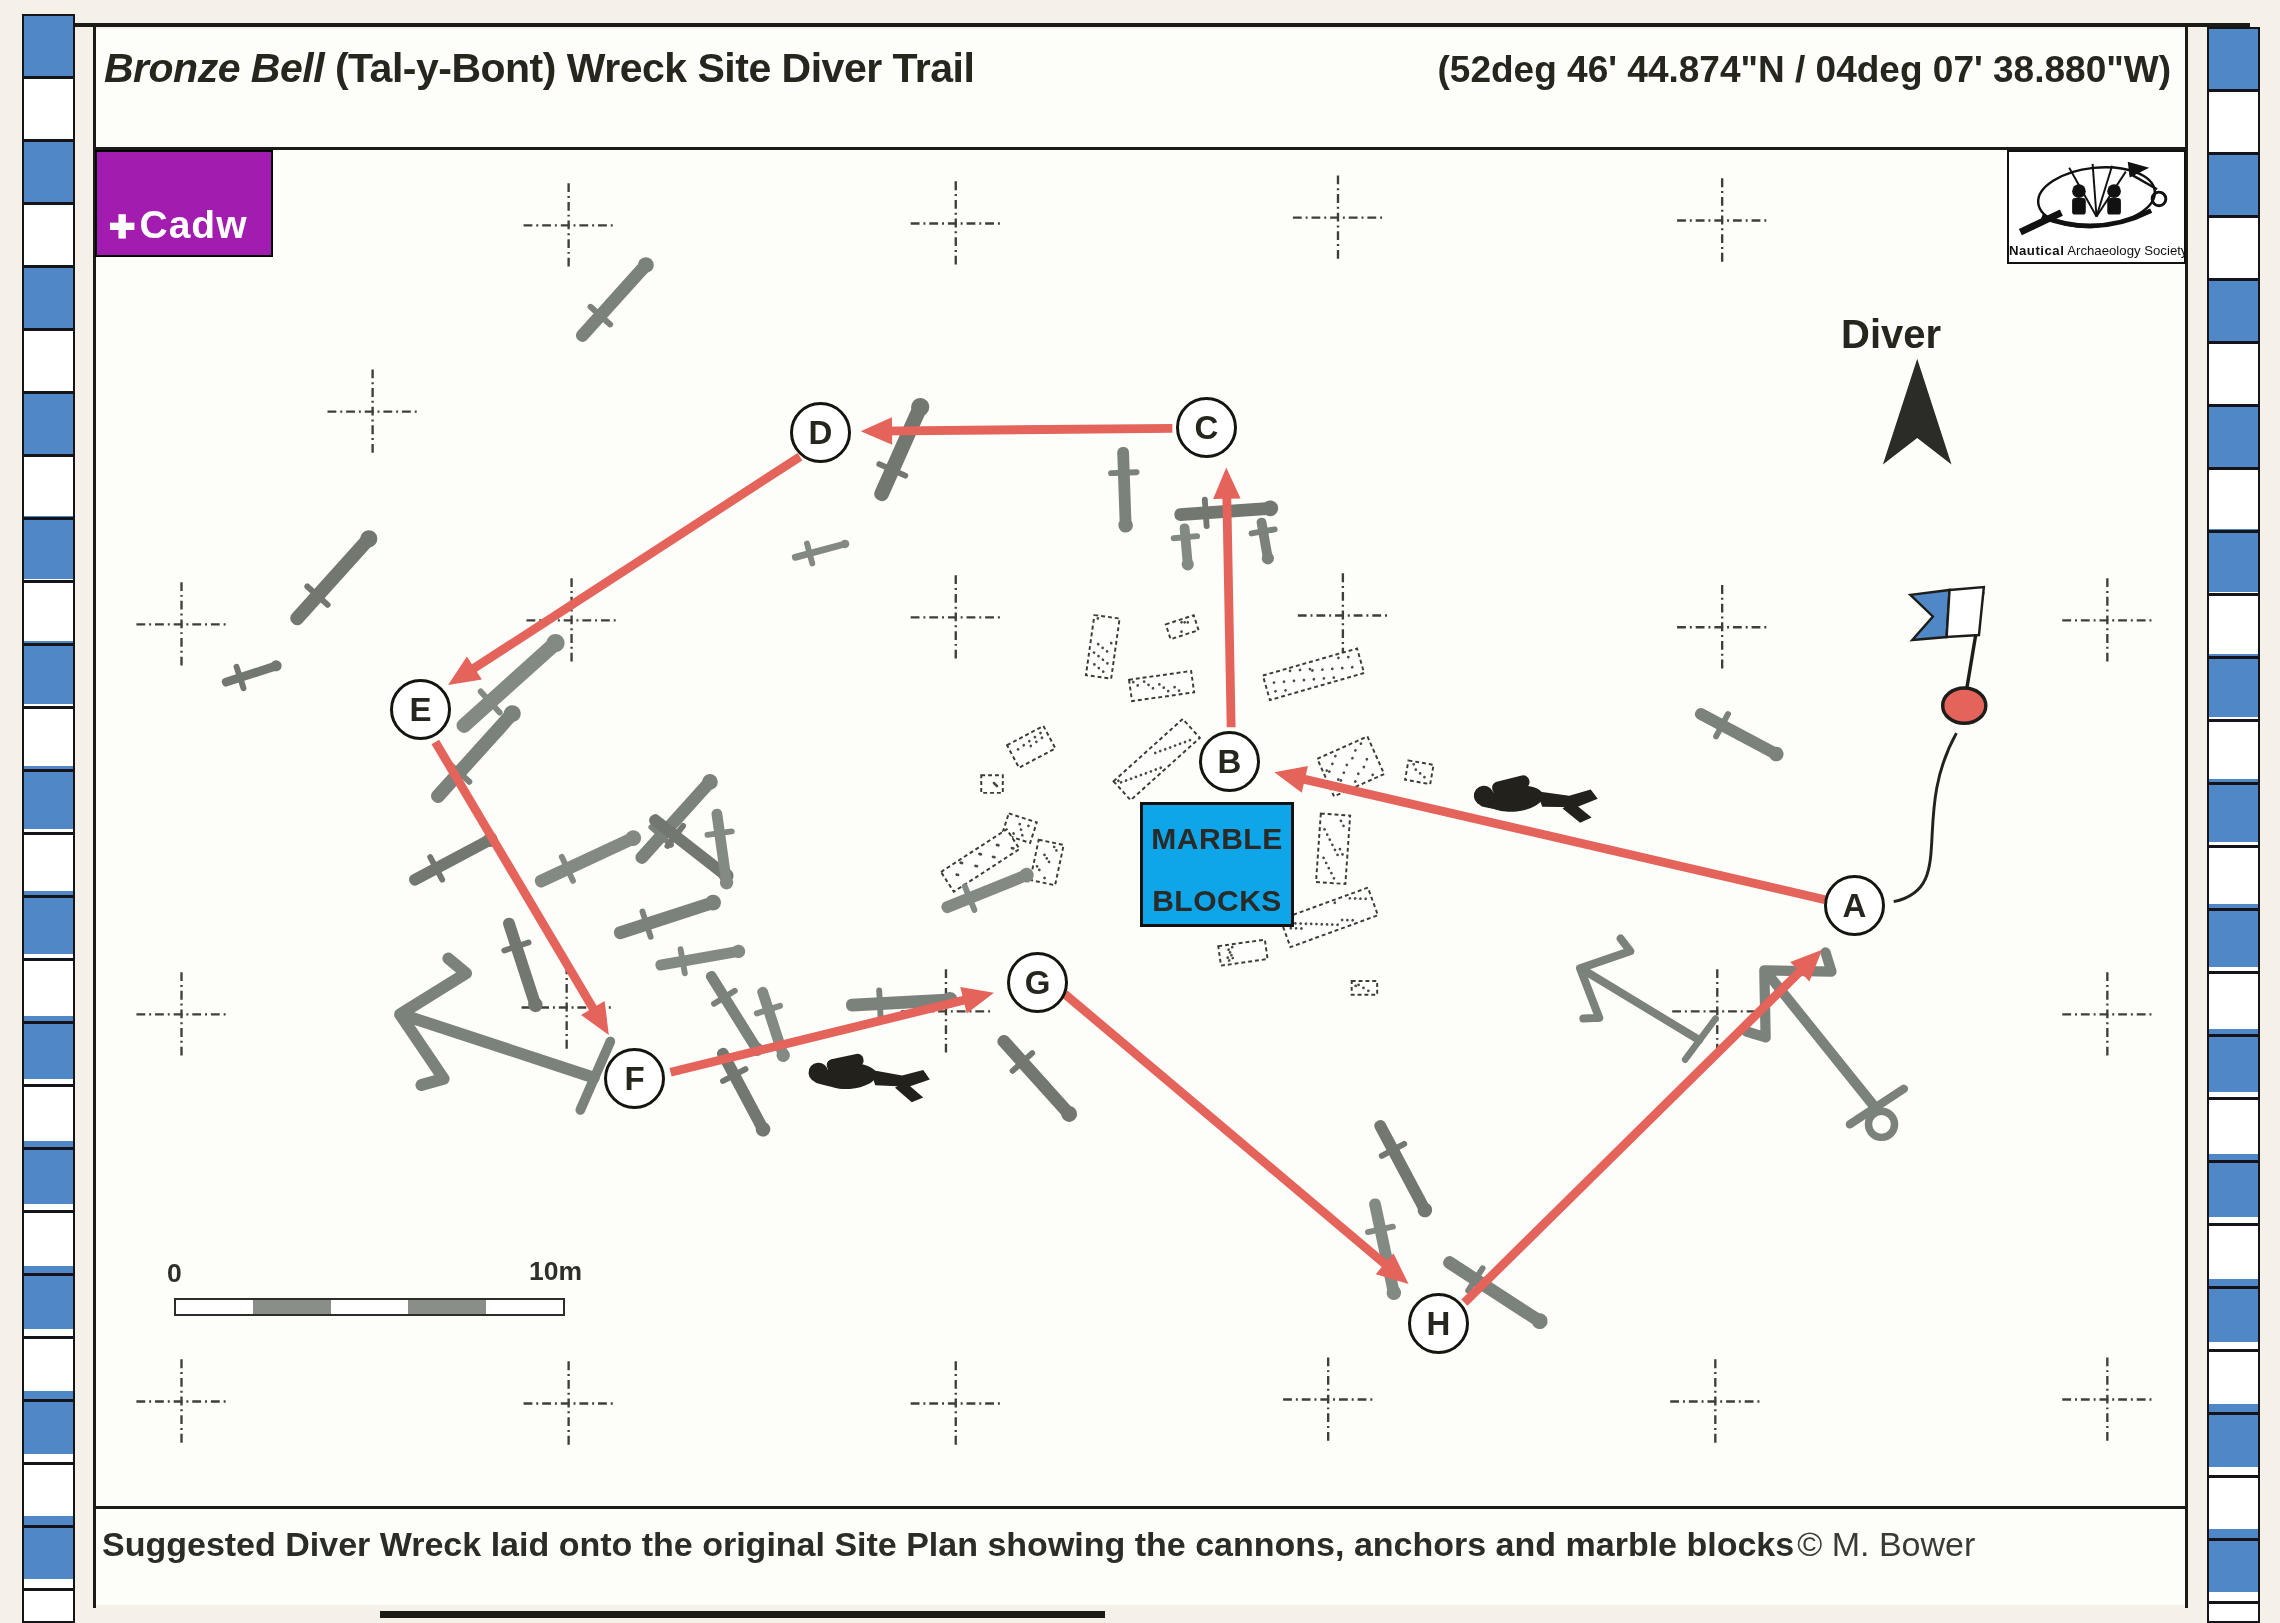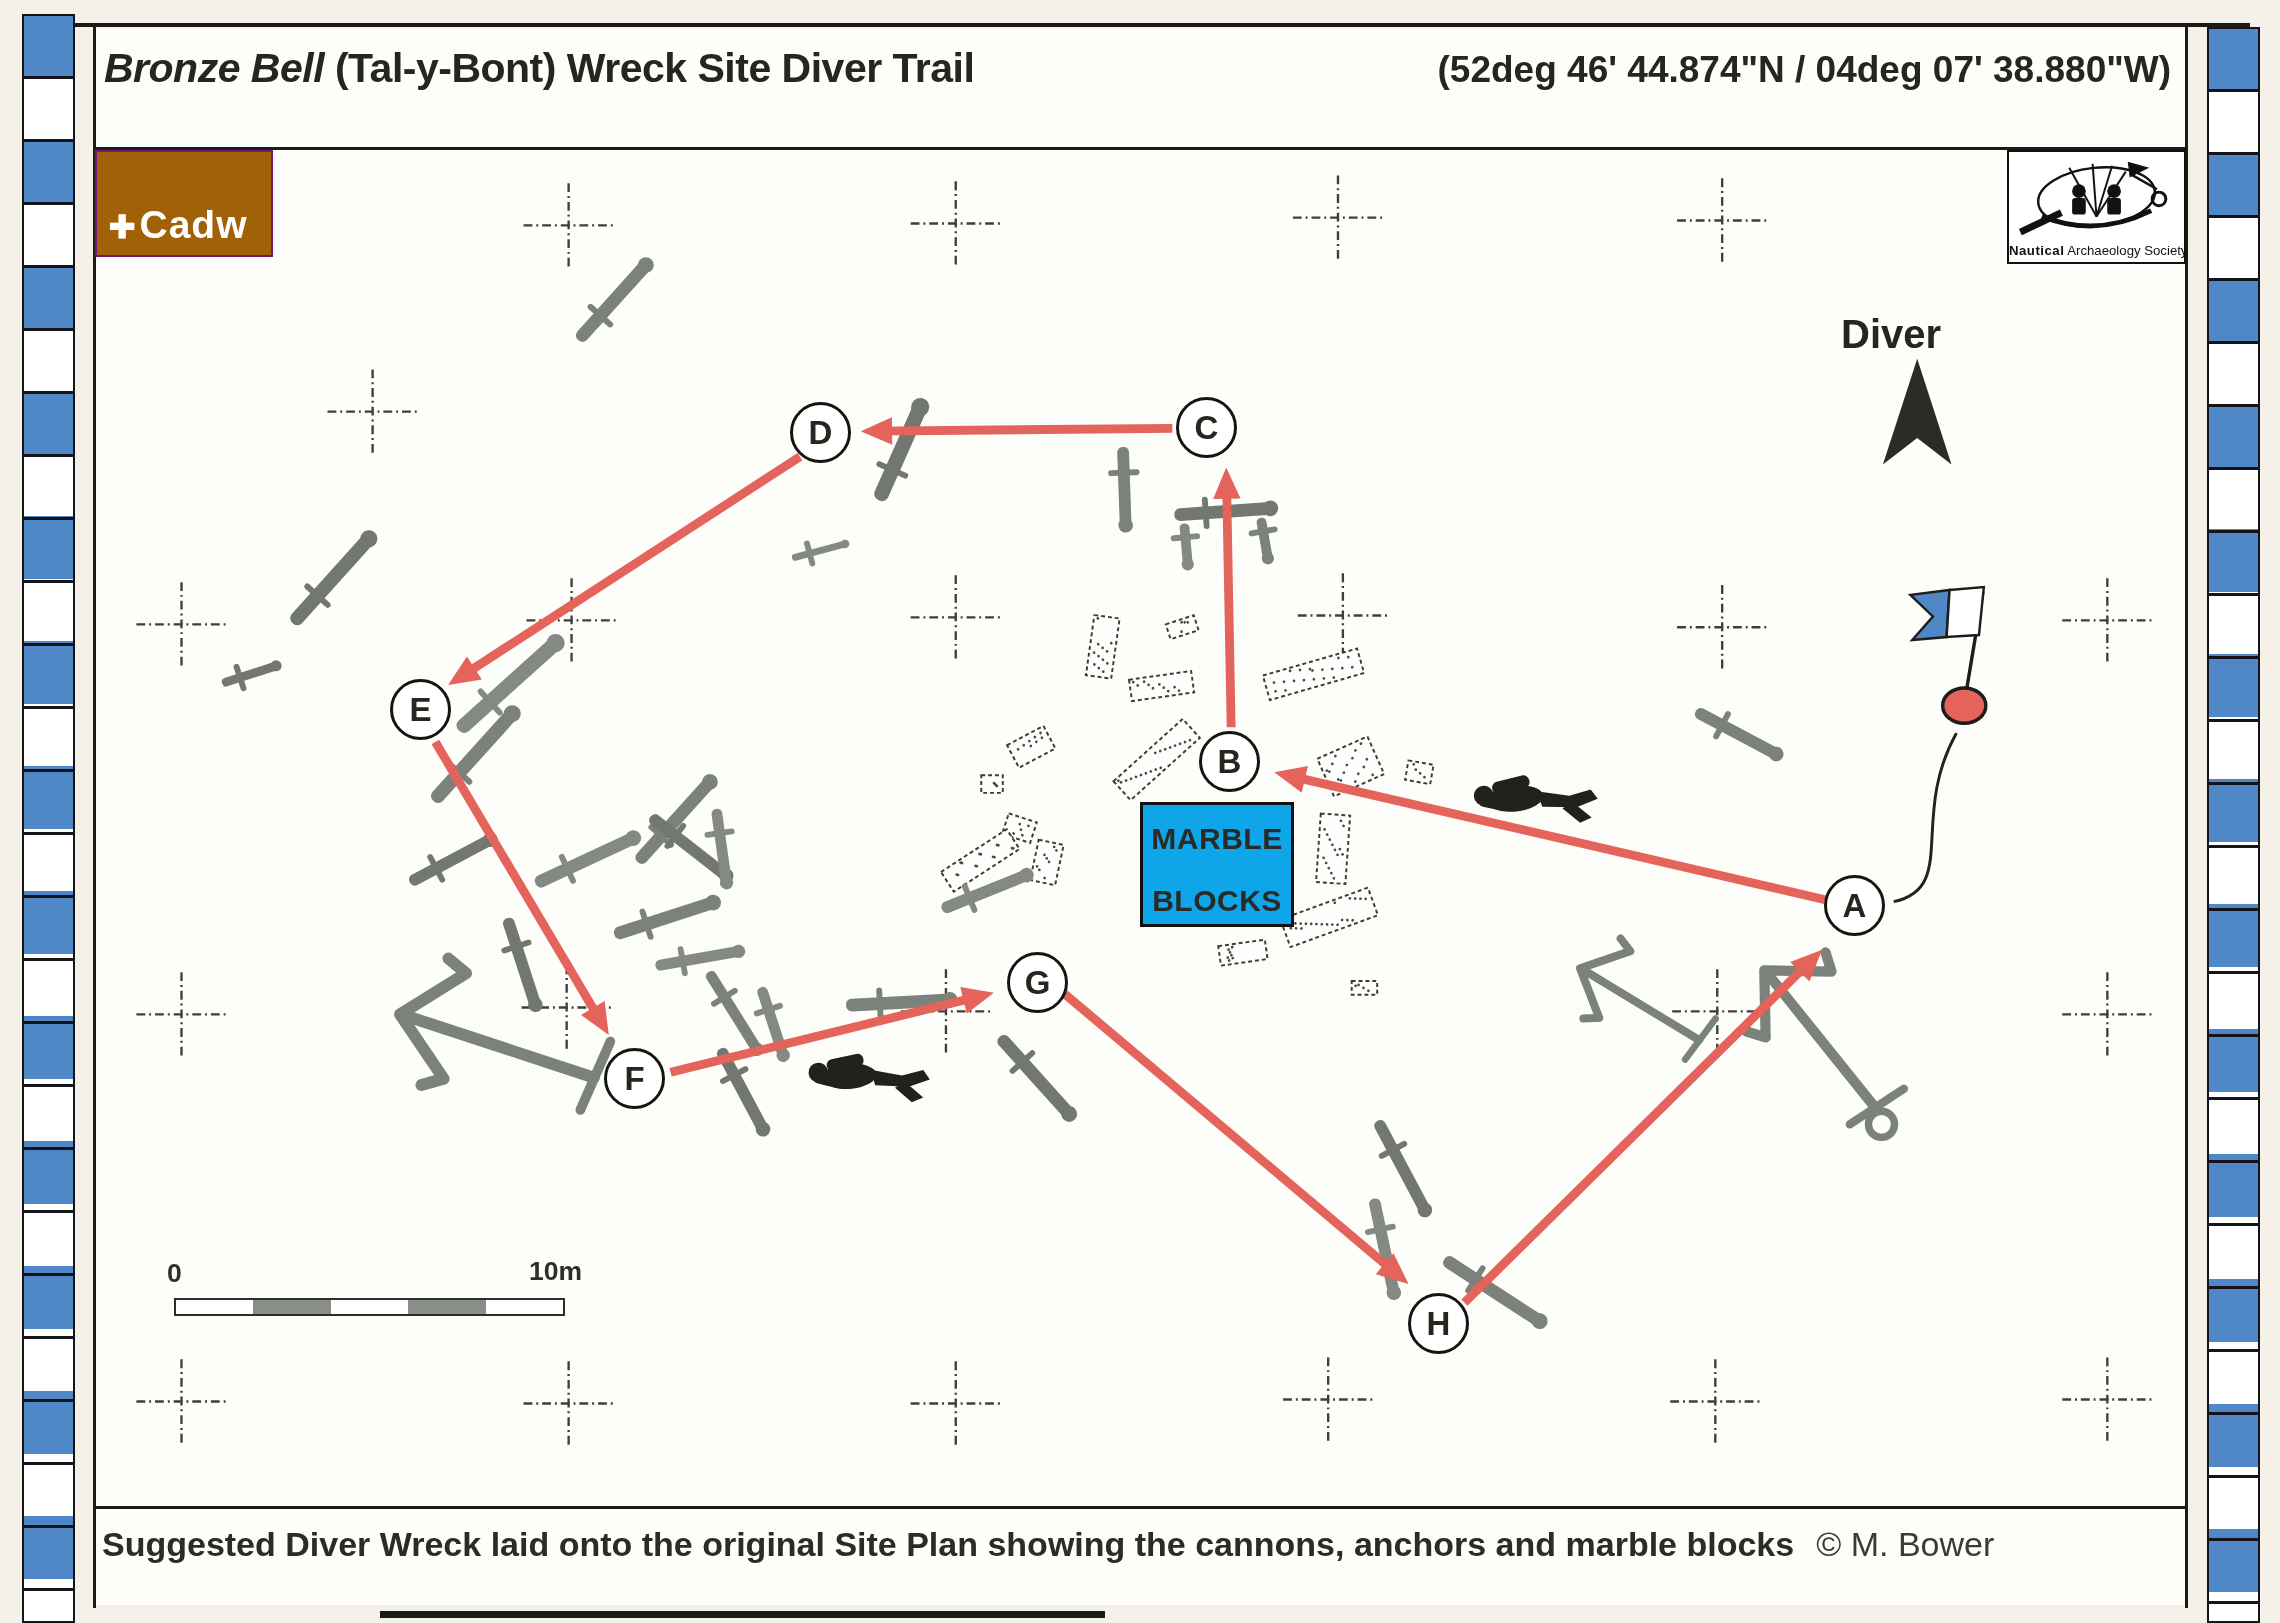--- a/index.html
+++ b/index.html
@@ -17,22 +17,22 @@
   .scanline-bottom{position:absolute;left:380px;top:1611px;width:725px;height:6.9px;background:#1a1a17;}
   .vline{position:absolute;top:26.5px;height:1581px;width:2.9px;background:#1b1b18;}
   .vline.l{left:93px}.vline.r{left:2185px}
   .hline{position:absolute;left:93px;width:2095px;height:2.9px;background:#1b1b18;}
   .hline.top{top:147px}.hline.bot{top:1506px}
   
   .title{position:absolute;left:104px;top:45px;font-size:41px;font-weight:bold;letter-spacing:-0.5px;white-space:nowrap;z-index:4;}
   .title .it{font-style:italic;}
   .coords{position:absolute;right:110px;top:49px;font-size:37px;font-weight:bold;white-space:nowrap;z-index:4;}
   
-  .cadw{position:absolute;left:95px;top:150px;width:174px;height:103px;background:#a16207;
-        border:2px solid #701a75;z-index:4;}
+  .cadw{position:absolute;left:95px;top:150px;width:174px;height:103px;background:#a21caf;
+        border:2px solid #000000;z-index:4;}
   .cadw .txt{position:absolute;left:11.8px;bottom:7.8px;color:#fff;font-size:39px;font-weight:bold;letter-spacing:1px;}
   .cadw .cross{font-size:32px;margin-right:2.9px;}
   .nas{position:absolute;left:2007px;top:150px;width:175px;height:110px;background:#fff;
        border:2.9px solid #111;z-index:4;}
   .nas .name{position:absolute;left:0;right:0;bottom:3.9px;text-align:center;font-size:13.2px;color:#111;white-space:nowrap;}
   .nas .name .b{font-weight:bold;letter-spacing:0.5px;}
   
   .north-label{position:absolute;left:1841px;top:312px;font-size:40px;font-weight:bold;z-index:4;}
   
   .pt{position:absolute;width:55px;height:55px;border:3.9px solid #15150f;border-radius:50%;
@@ -47,21 +47,21 @@
   
   .scale-num{position:absolute;font-size:26.5px;font-weight:bold;color:#2f2f2a;z-index:4;}
   .scale-num.zero{left:167px;top:1258px;}
   .scale-num.ten{left:529px;top:1256px;text-align:center;}
   .scale-bar{position:absolute;left:174px;top:1298px;width:387px;height:13.7px;border:2px solid #2c2c29;
              display:flex;z-index:4;background:#fff;}
   .scale-bar span{flex:1;}
   .scale-bar span:nth-child(2),.scale-bar span:nth-child(4){background:#898e88;}
   
   .caption{position:absolute;left:102px;top:1525px;font-size:34px;font-weight:bold;white-space:nowrap;z-index:4;color:#2b2b27;}
-  .caption .credit{font-weight:normal;margin-left:22px;color:#3a3a36;}
+  .caption .credit{font-weight:normal;margin-left:3px;color:#3a3a36;}
   #map-svg{position:absolute;left:0;top:0;z-index:3;}
 </style>
 </head>
 <body>
 
 <div class="page">
 
   <div class="inner-bg"></div>
   <div class="scanline-top"></div>
   <div class="scanline-bottom"></div>

